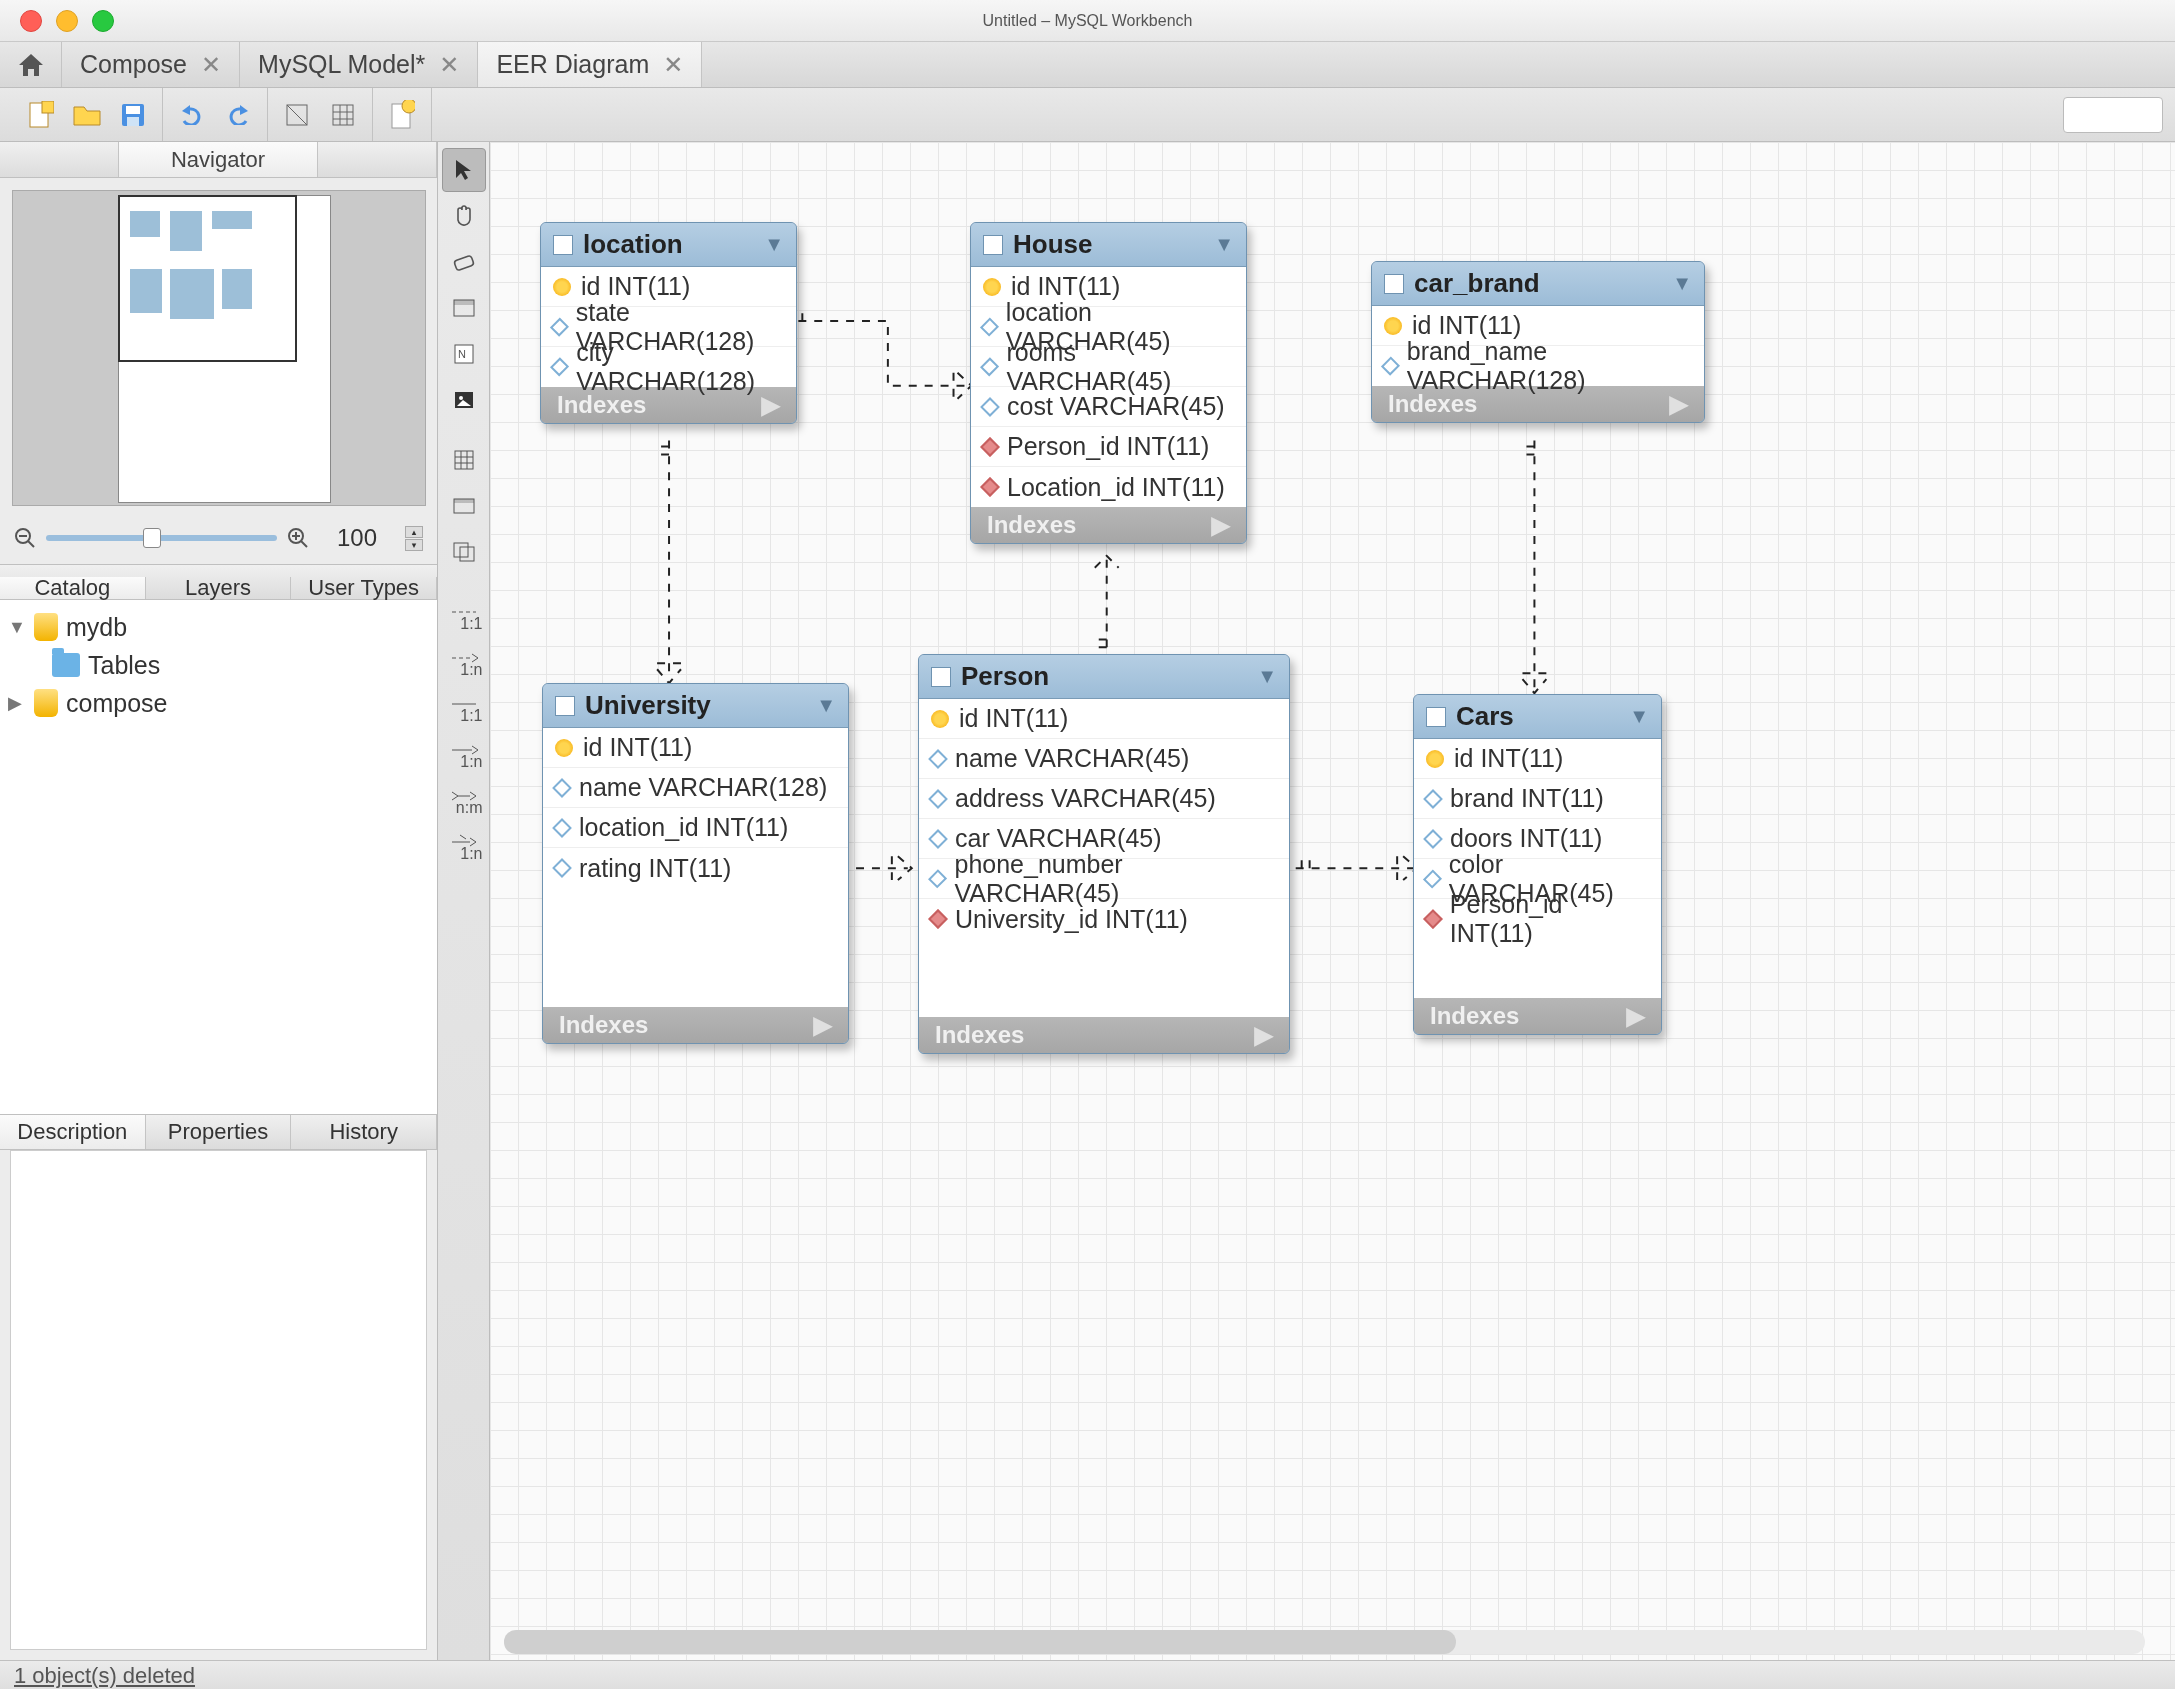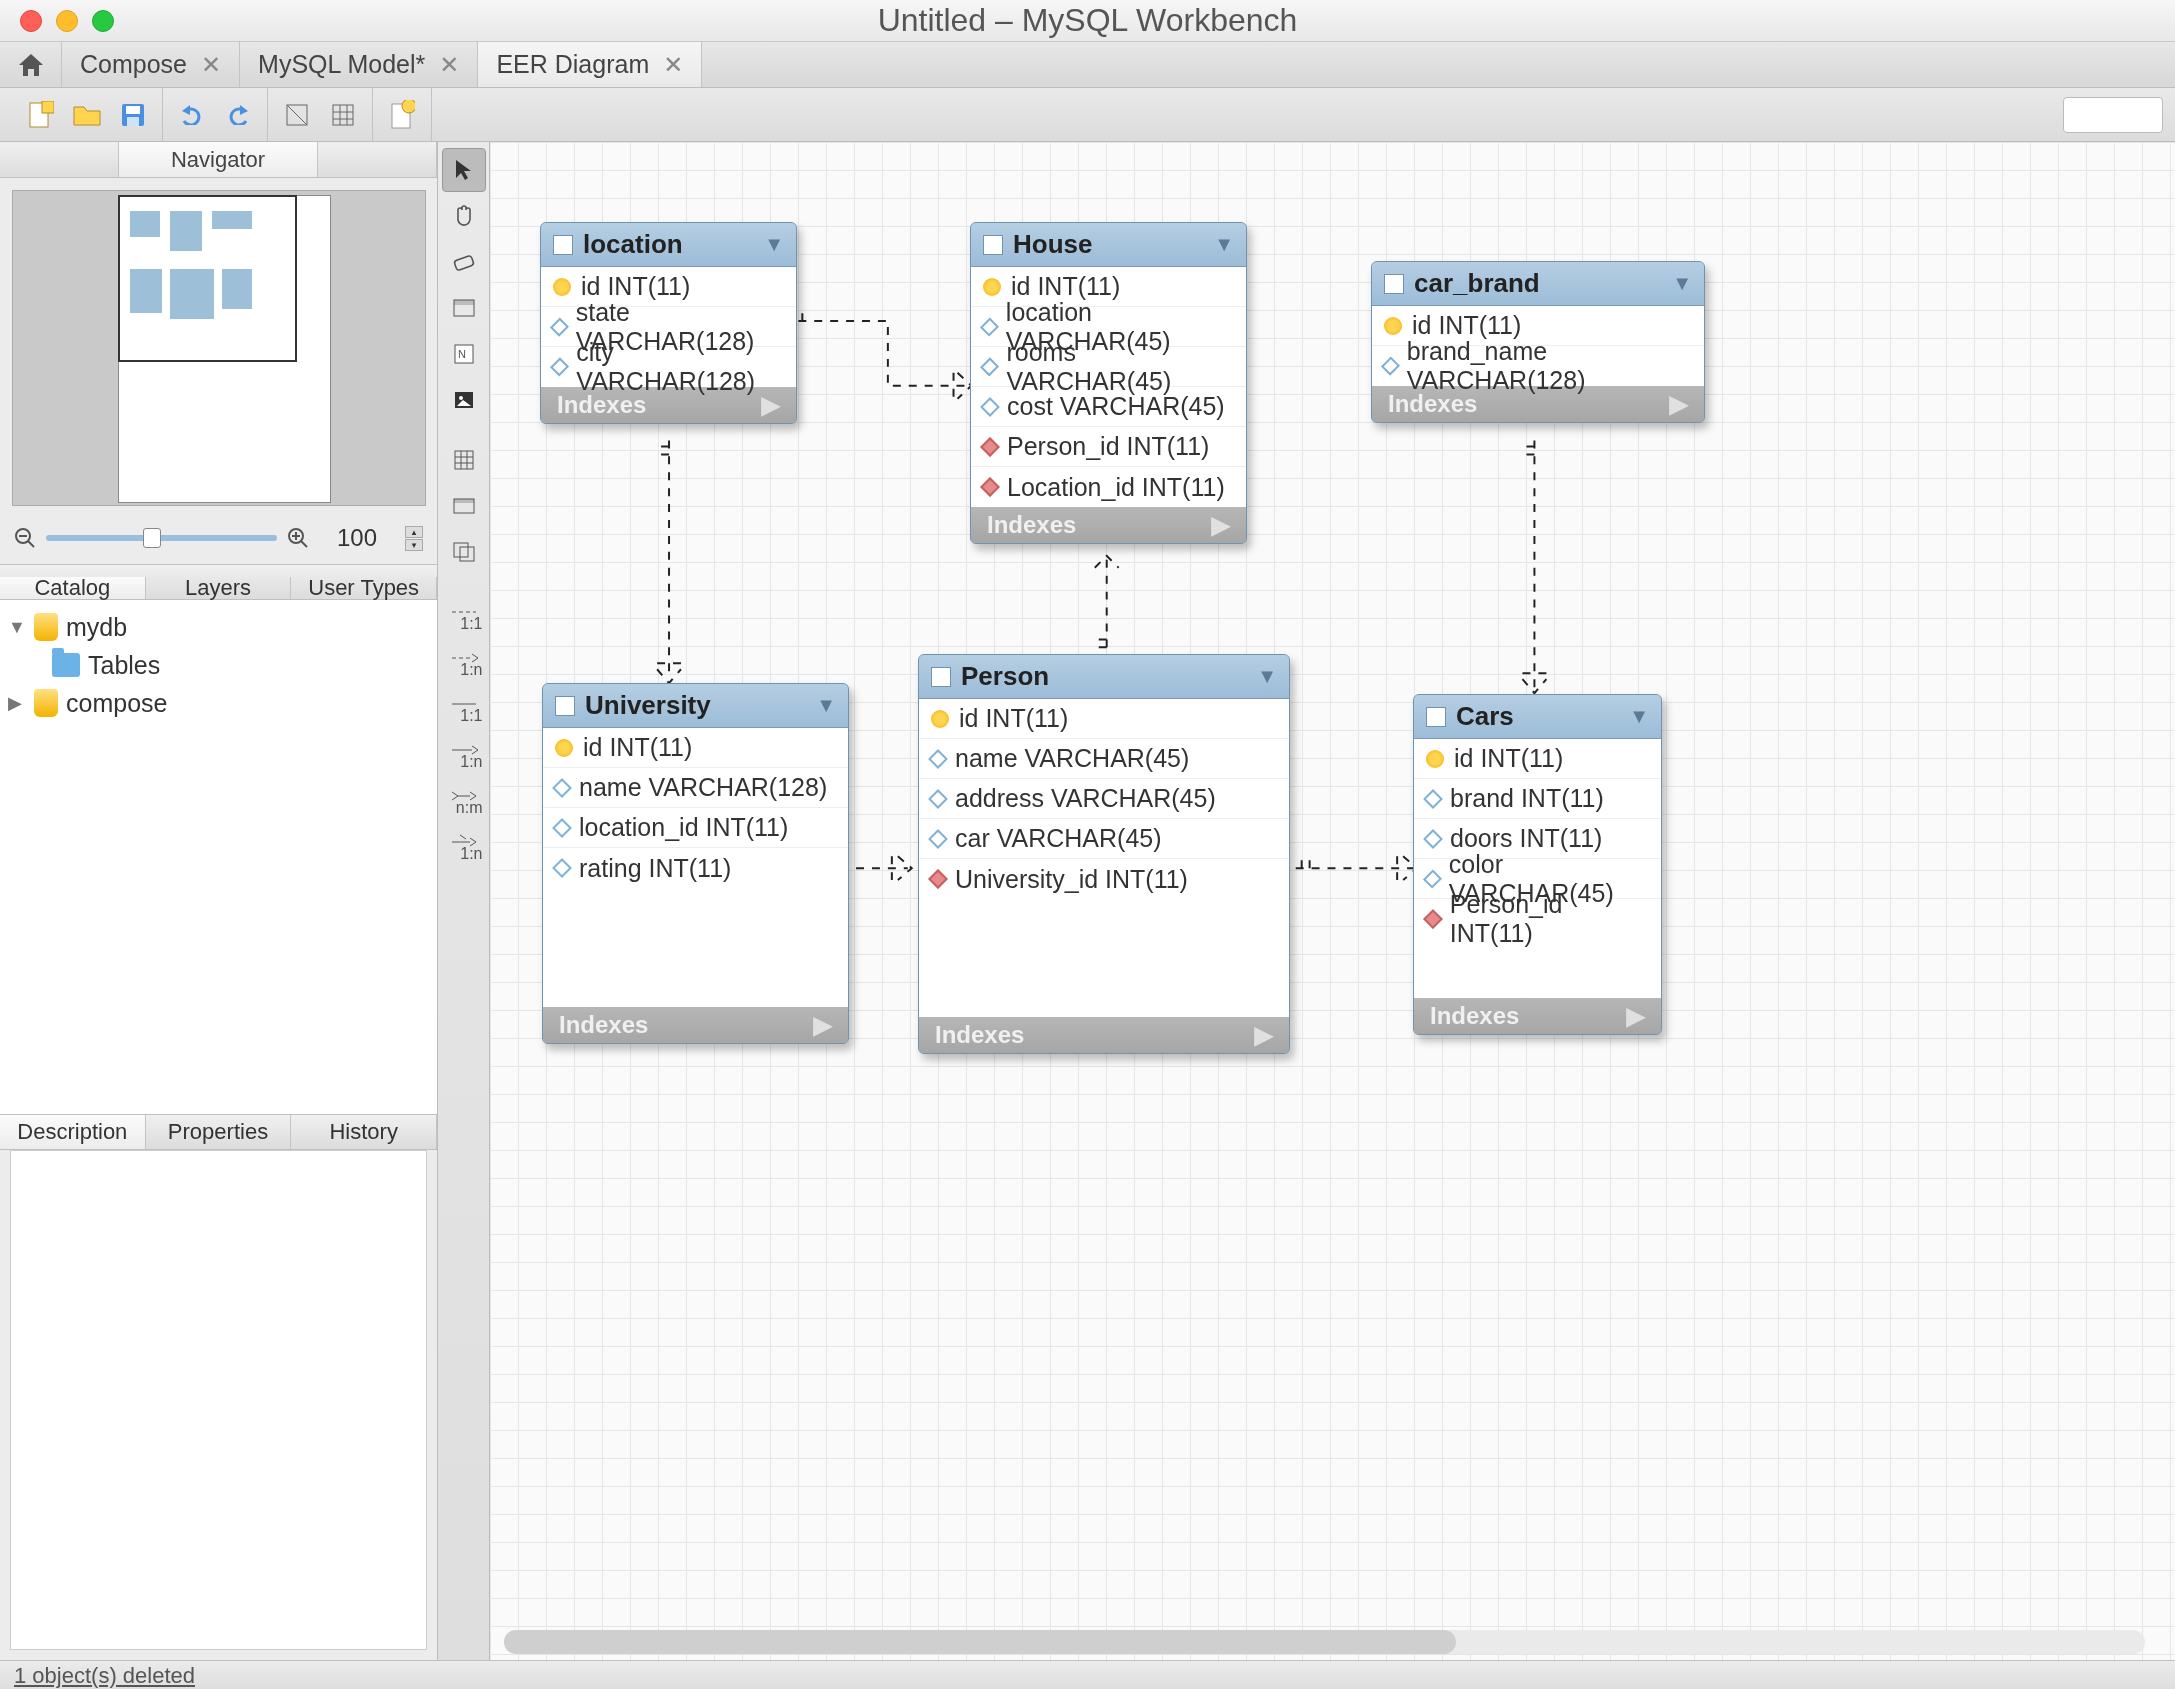--- a/index.html
+++ b/index.html
@@ -5,21 +5,21 @@
 * { box-sizing: border-box; margin: 0; padding: 0; font-family: -apple-system, "Helvetica Neue", Arial, sans-serif; }
 body { width: 2175px; height: 1690px; background: #ececec; font-size: 24px; color: #333; overflow: hidden; }
 
 
 .titlebar { height: 42px; background: linear-gradient(#f6f6f6,#e8e8e8); border-bottom: 1px solid #c9c9c9; position: relative; display: flex; align-items: center; }
 .traffic-lights { display: flex; gap: 14px; padding-left: 20px; }
 .tl { width: 22px; height: 22px; border-radius: 50%; }
 .tl.red { background: #ff5f57; border: 1px solid #e14640; }
 .tl.yellow { background: #ffbd2e; border: 1px solid #dfa123; }
 .tl.green { background: #28c940; border: 1px solid #1dab30; }
-.titlebar .title { position: absolute; left: 50%; transform: translateX(-50%); color: #555; font-size: 32px; }
+.titlebar .title { position: absolute; left: 50%; transform: translateX(-50%); color: #555; font-size: 16px; }
 
 
 .tabs { height: 46px; background: linear-gradient(#e7e7e7,#d7d7d7); border-bottom: 1px solid #bdbdbd; display: flex; align-items: stretch; }
 .home-tab { width: 62px; display: flex; align-items: center; justify-content: center; border-right: 1px solid #c4c4c4; }
 .tab { padding: 0 18px; display: flex; align-items: center; gap: 14px; border-right: 1px solid #c4c4c4; font-size: 25px; color: #444; }
 .tab .close { color: #888; font-size: 24px; }
 .tab.active { background: linear-gradient(#f5f5f5,#e9e9e9); }
 
 
 .toolbar { height: 54px; background: linear-gradient(#e9e9e9,#dcdcdc); border-bottom: 1px solid #bcbcbc; display: flex; align-items: center; padding: 0 12px; gap: 0; }
@@ -562,20 +562,24 @@
             </div>
           <div class="erow">
               <span class="key-ico key-col"></span>
               <span>address VARCHAR(45)</span>
             </div>
           <div class="erow">
               <span class="key-ico key-col"></span>
               <span>car VARCHAR(45)</span>
             </div>
           <div class="erow">
+              <span class="key-ico key-col"></span>
+              <span>phone_number VARCHAR(45)</span>
+            </div>
+          <div class="erow">
               <span class="key-ico key-fk"></span>
               <span>University_id INT(11)</span>
             </div>
         </div>
         <div class="efoot">
             <span>Indexes</span>
             <span class="tri">▶</span>
           </div>
       </div>
 

